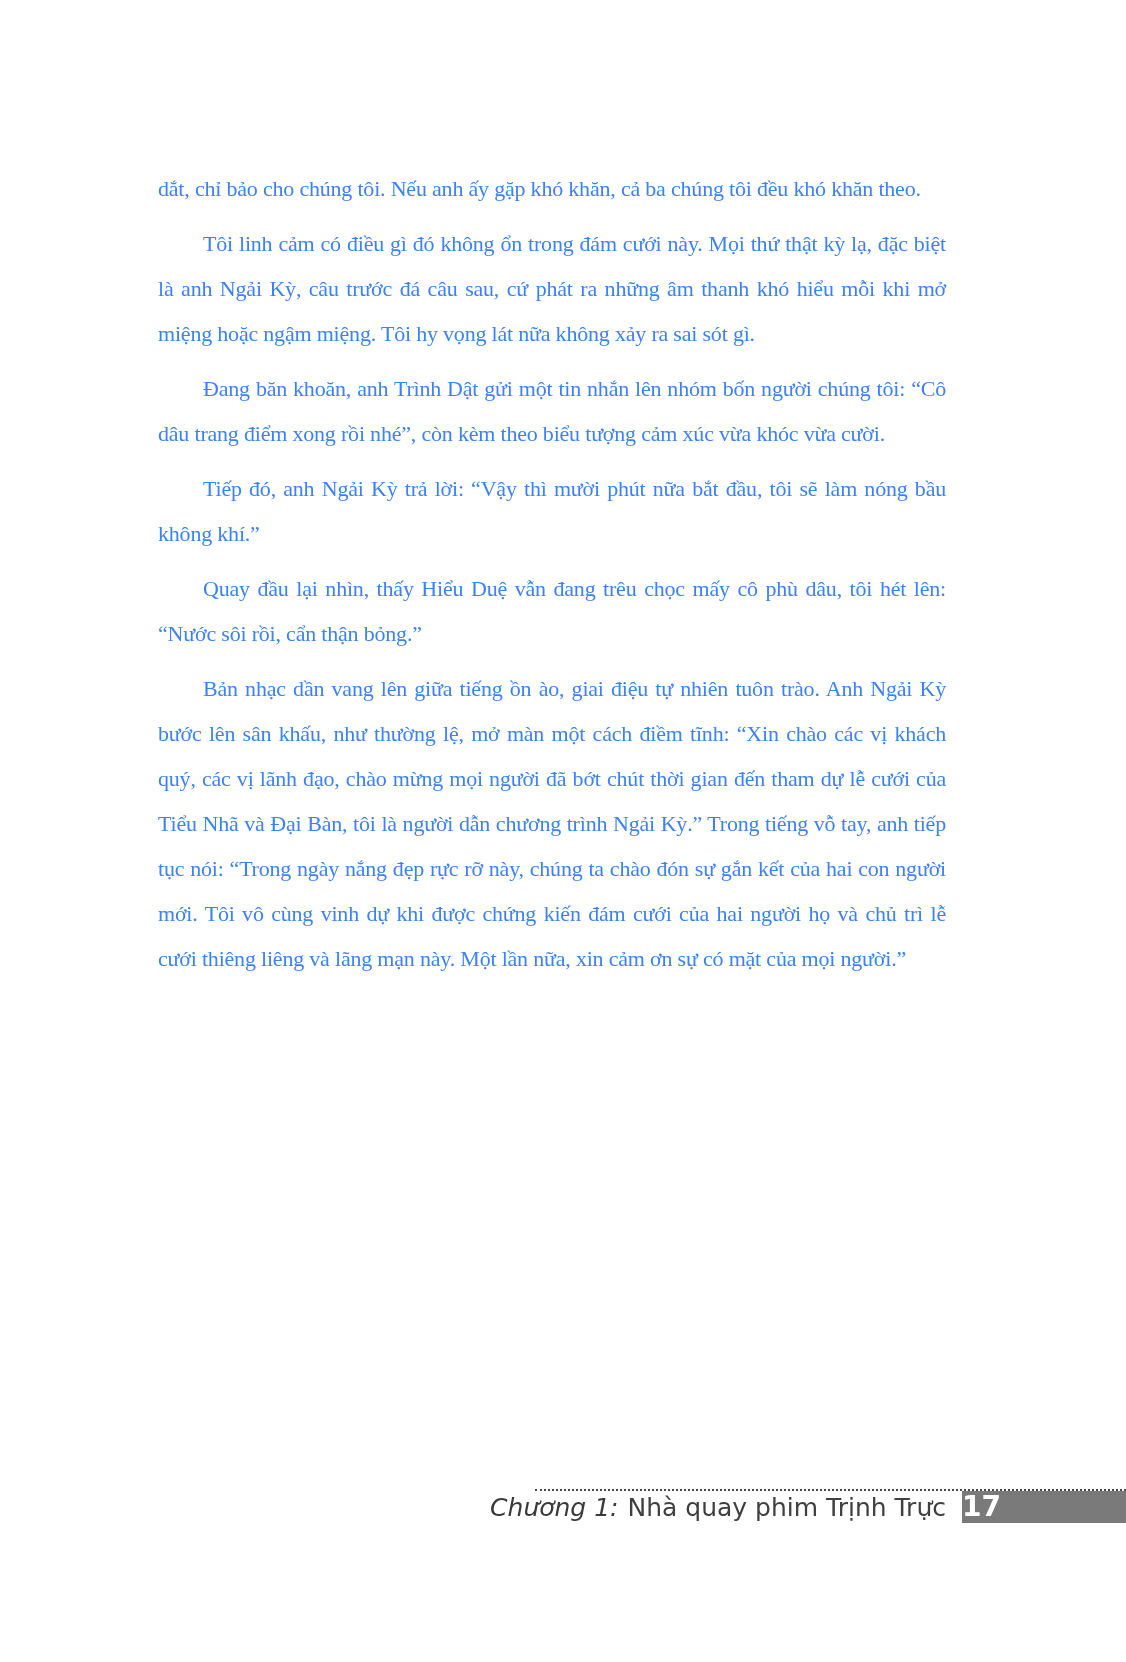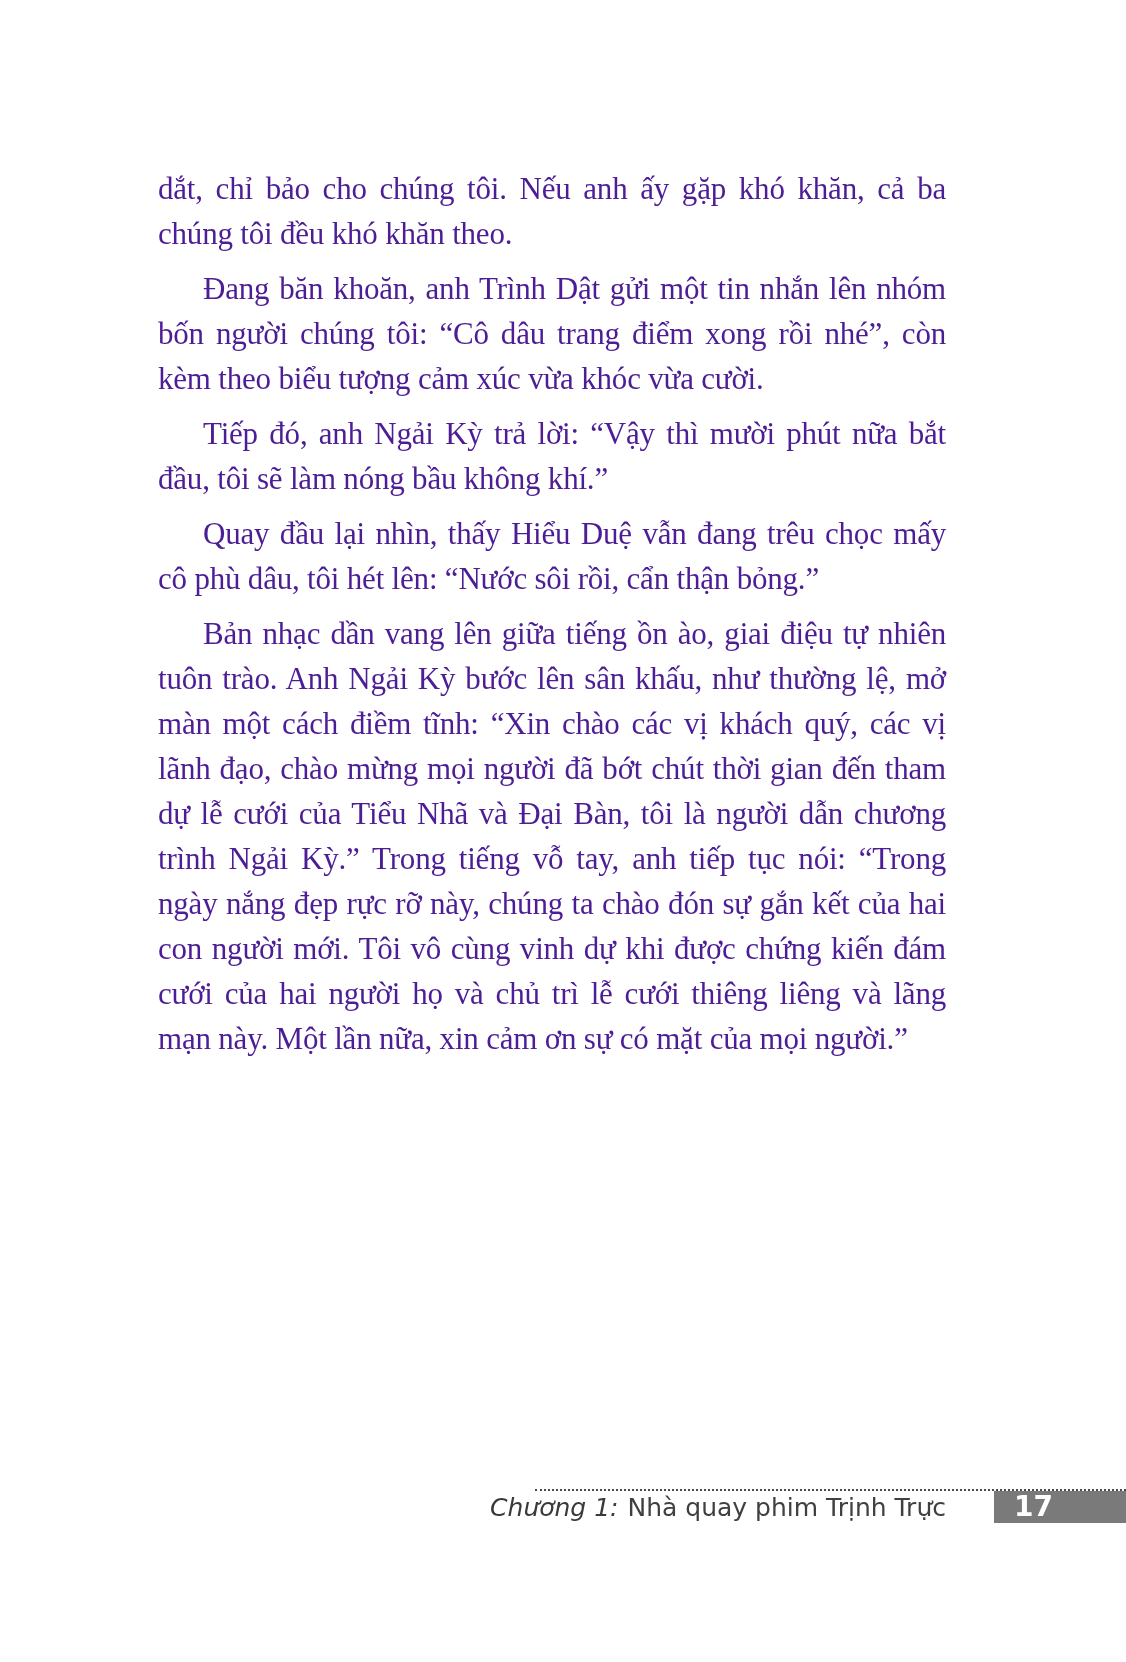--- a/index.html
+++ b/index.html
@@ -15,24 +15,24 @@
     overflow: hidden;
     font-family: "Liberation Serif", "DejaVu Serif", serif;
   }
 
   
   .content {
     position: absolute;
     left: 158px;
     top: 166px;
     width: 788px;
-    font-size: 31px;
+    font-size: 22px;
     line-height: 45px;
     letter-spacing: -0.2px;
-    color: #4c1d95;
+    color: #3b82f6;
     text-align: justify;
   }
 
   .content p {
     margin: 0 0 10px 0;
     text-indent: 45px;
   }
 
   .content p.continuation {
     text-indent: 0;
@@ -68,44 +68,44 @@
   }
 
   .chapter-title {
     font-weight: 400;
     color: #404040;
   }
 
   .page-badge {
     position: absolute;
     top: 1491px;
-    left: 994px;
+    left: 962px;
     right: 0;
     height: 32px;
     background: #7a7a7a;
     display: flex;
     align-items: center;
-    padding-left: 20px;
   }
 
   .page-number {
     font-family: "DejaVu Sans", "Liberation Sans", sans-serif;
     font-size: 28px;
     font-weight: 700;
     color: #ffffff;
     line-height: 1;
   }
 </style>
 </head>
 <body>
 
 <div class="page">
 
   <main class="content">
     <p class="continuation">dắt, chỉ bảo cho chúng tôi. Nếu anh ấy gặp khó khăn, cả ba chúng tôi đều khó khăn theo.</p>
+    <p>Tôi linh cảm có điều gì đó không ổn trong đám cưới này. Mọi thứ thật kỳ lạ, đặc biệt là anh Ngải Kỳ, câu trước đá câu sau, cứ phát ra những âm thanh khó hiểu mỗi khi mở miệng hoặc ngậm miệng. Tôi hy vọng lát nữa không xảy ra sai sót gì.</p>
     <p>Đang băn khoăn, anh Trình Dật gửi một tin nhắn lên nhóm bốn người chúng tôi: “Cô dâu trang điểm xong rồi nhé”, còn kèm theo biểu tượng cảm xúc vừa khóc vừa cười.</p>
     <p>Tiếp đó, anh Ngải Kỳ trả lời: “Vậy thì mười phút nữa bắt đầu, tôi sẽ làm nóng bầu không khí.”</p>
     <p>Quay đầu lại nhìn, thấy Hiểu Duệ vẫn đang trêu chọc mấy cô phù dâu, tôi hét lên: “Nước sôi rồi, cẩn thận bỏng.”</p>
     <p>Bản nhạc dần vang lên giữa tiếng ồn ào, giai điệu tự nhiên tuôn trào. Anh Ngải Kỳ bước lên sân khấu, như thường lệ, mở màn một cách điềm tĩnh: “Xin chào các vị khách quý, các vị lãnh đạo, chào mừng mọi người đã bớt chút thời gian đến tham dự lễ cưới của Tiểu Nhã và Đại Bàn, tôi là người dẫn chương trình Ngải Kỳ.” Trong tiếng vỗ tay, anh tiếp tục nói: “Trong ngày nắng đẹp rực rỡ này, chúng ta chào đón sự gắn kết của hai con người mới. Tôi vô cùng vinh dự khi được chứng kiến đám cưới của hai người họ và chủ trì lễ cưới thiêng liêng và lãng mạn này. Một lần nữa, xin cảm ơn sự có mặt của mọi người.”</p>
   </main>
 
   <div class="footer-rule"></div>
 
   <div class="footer-text">
     <span class="chapter-label">Chương 1:</span>

